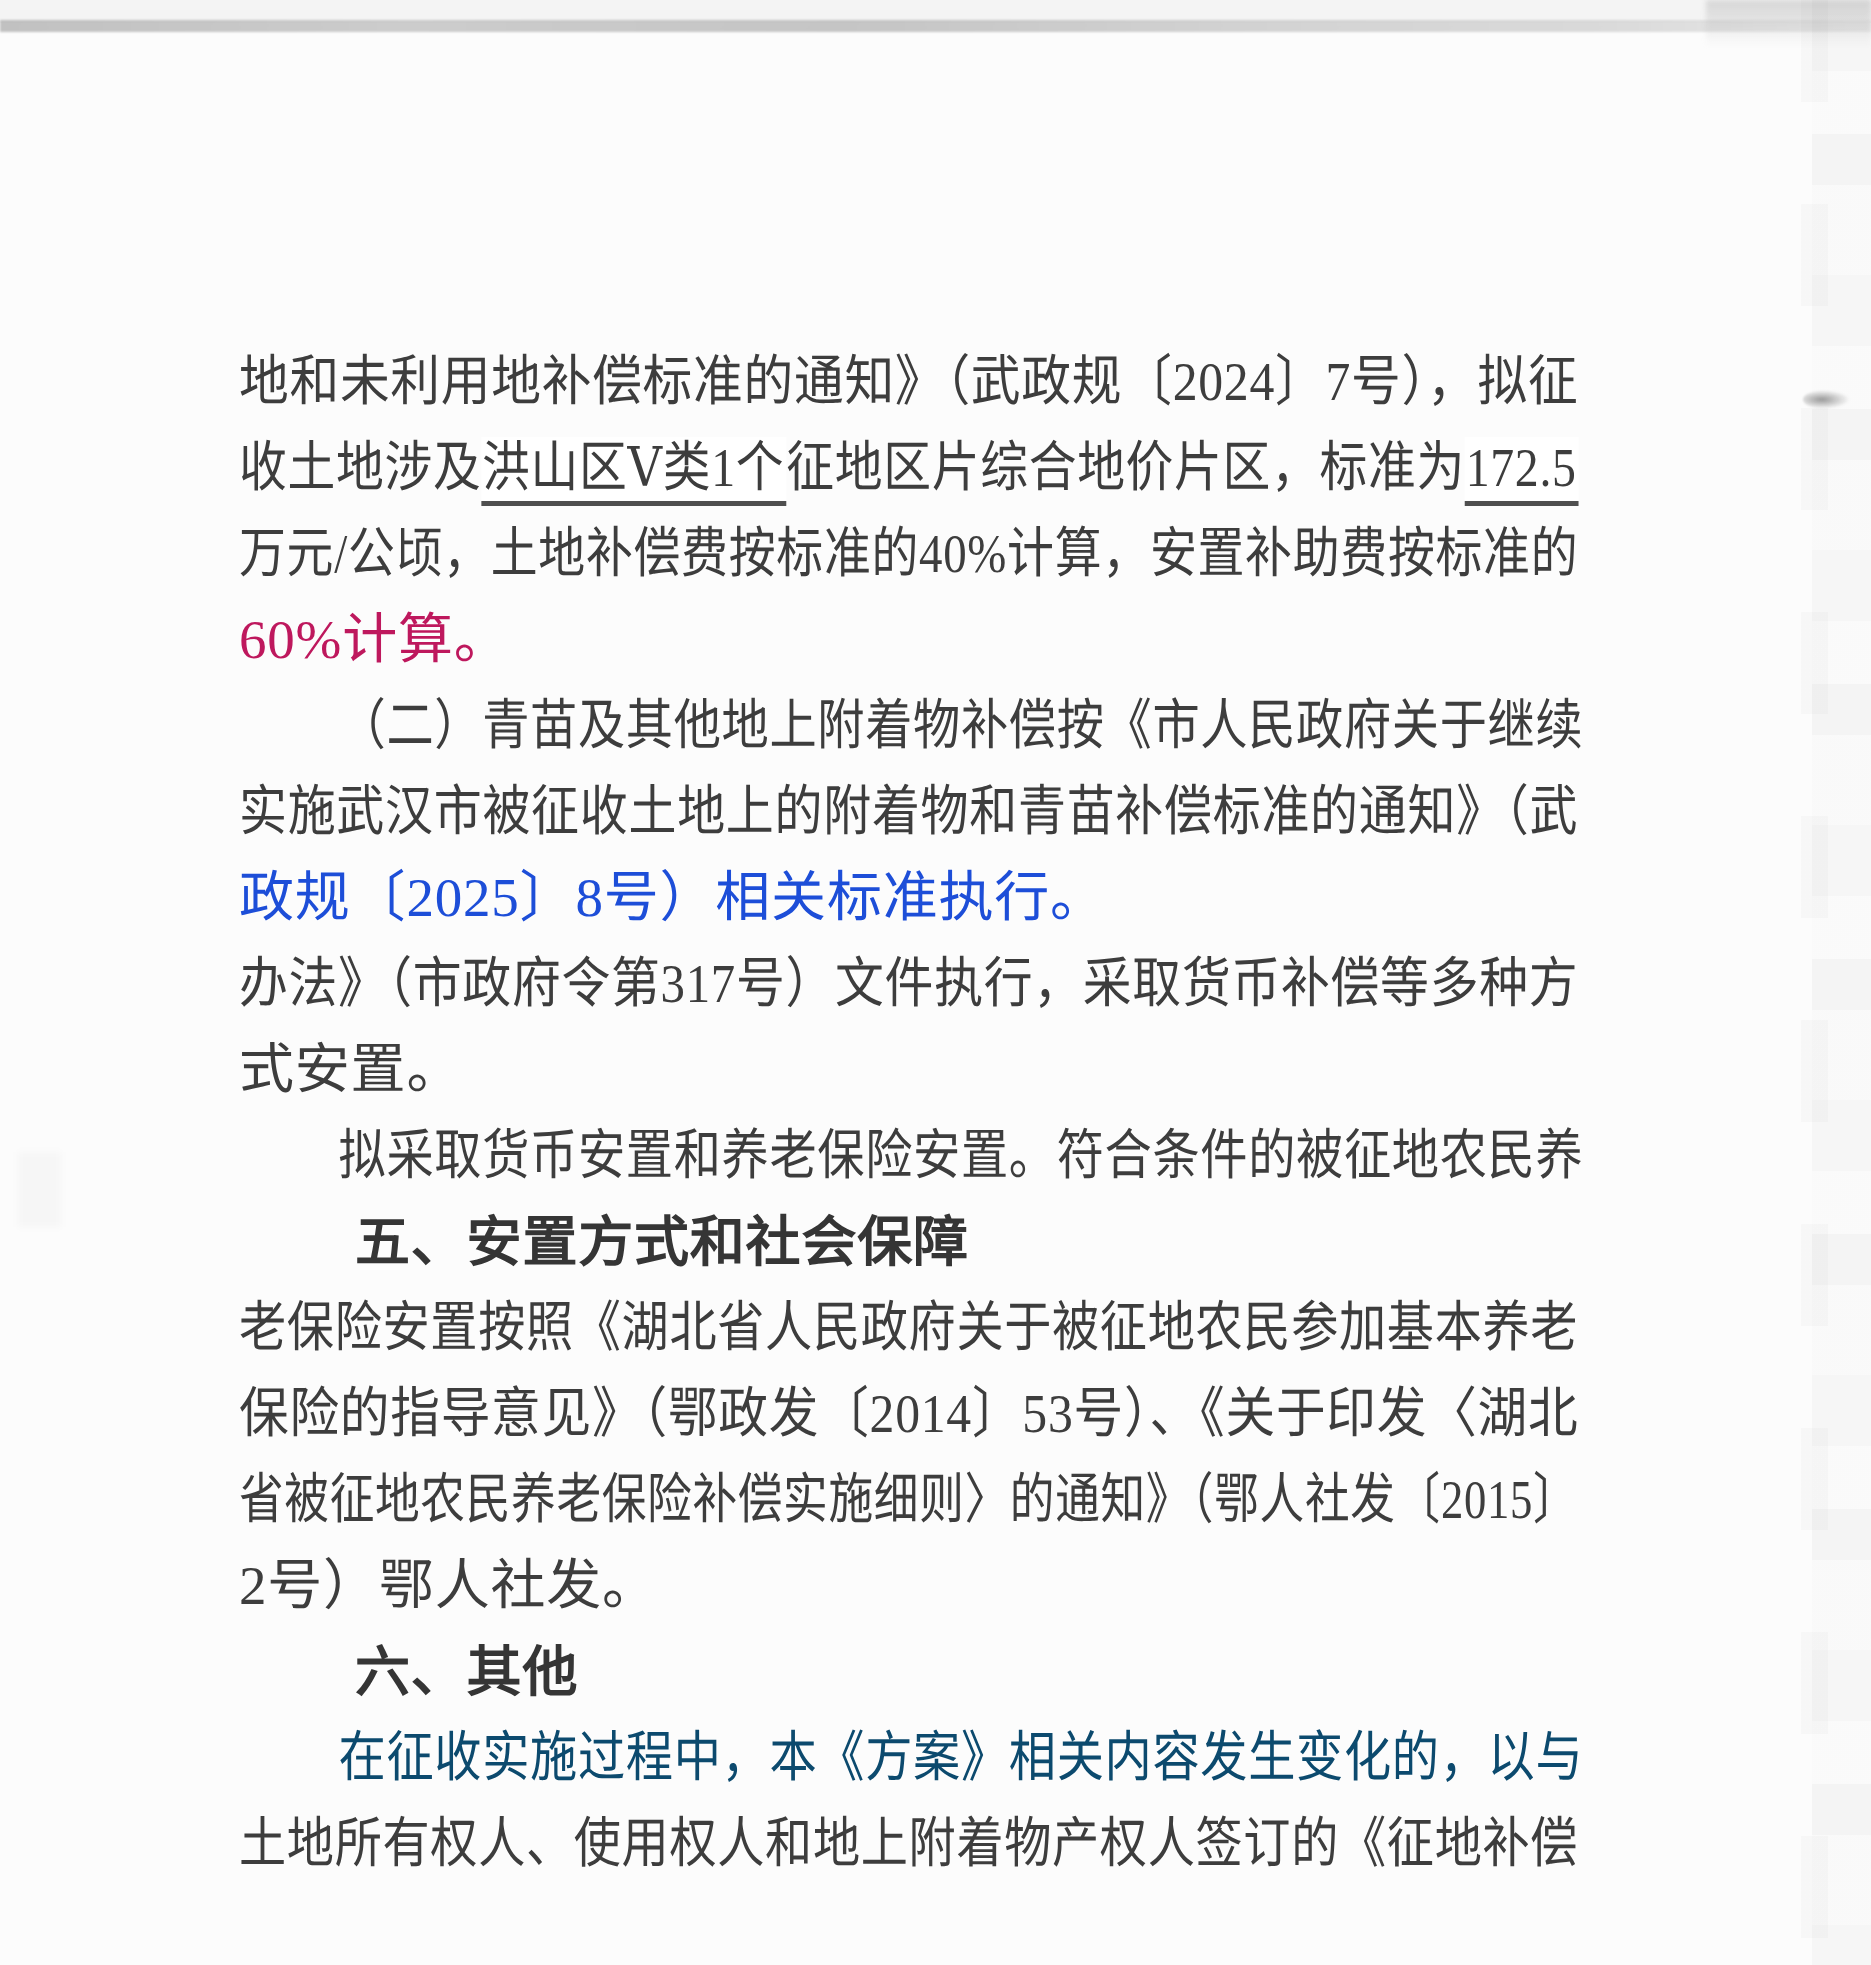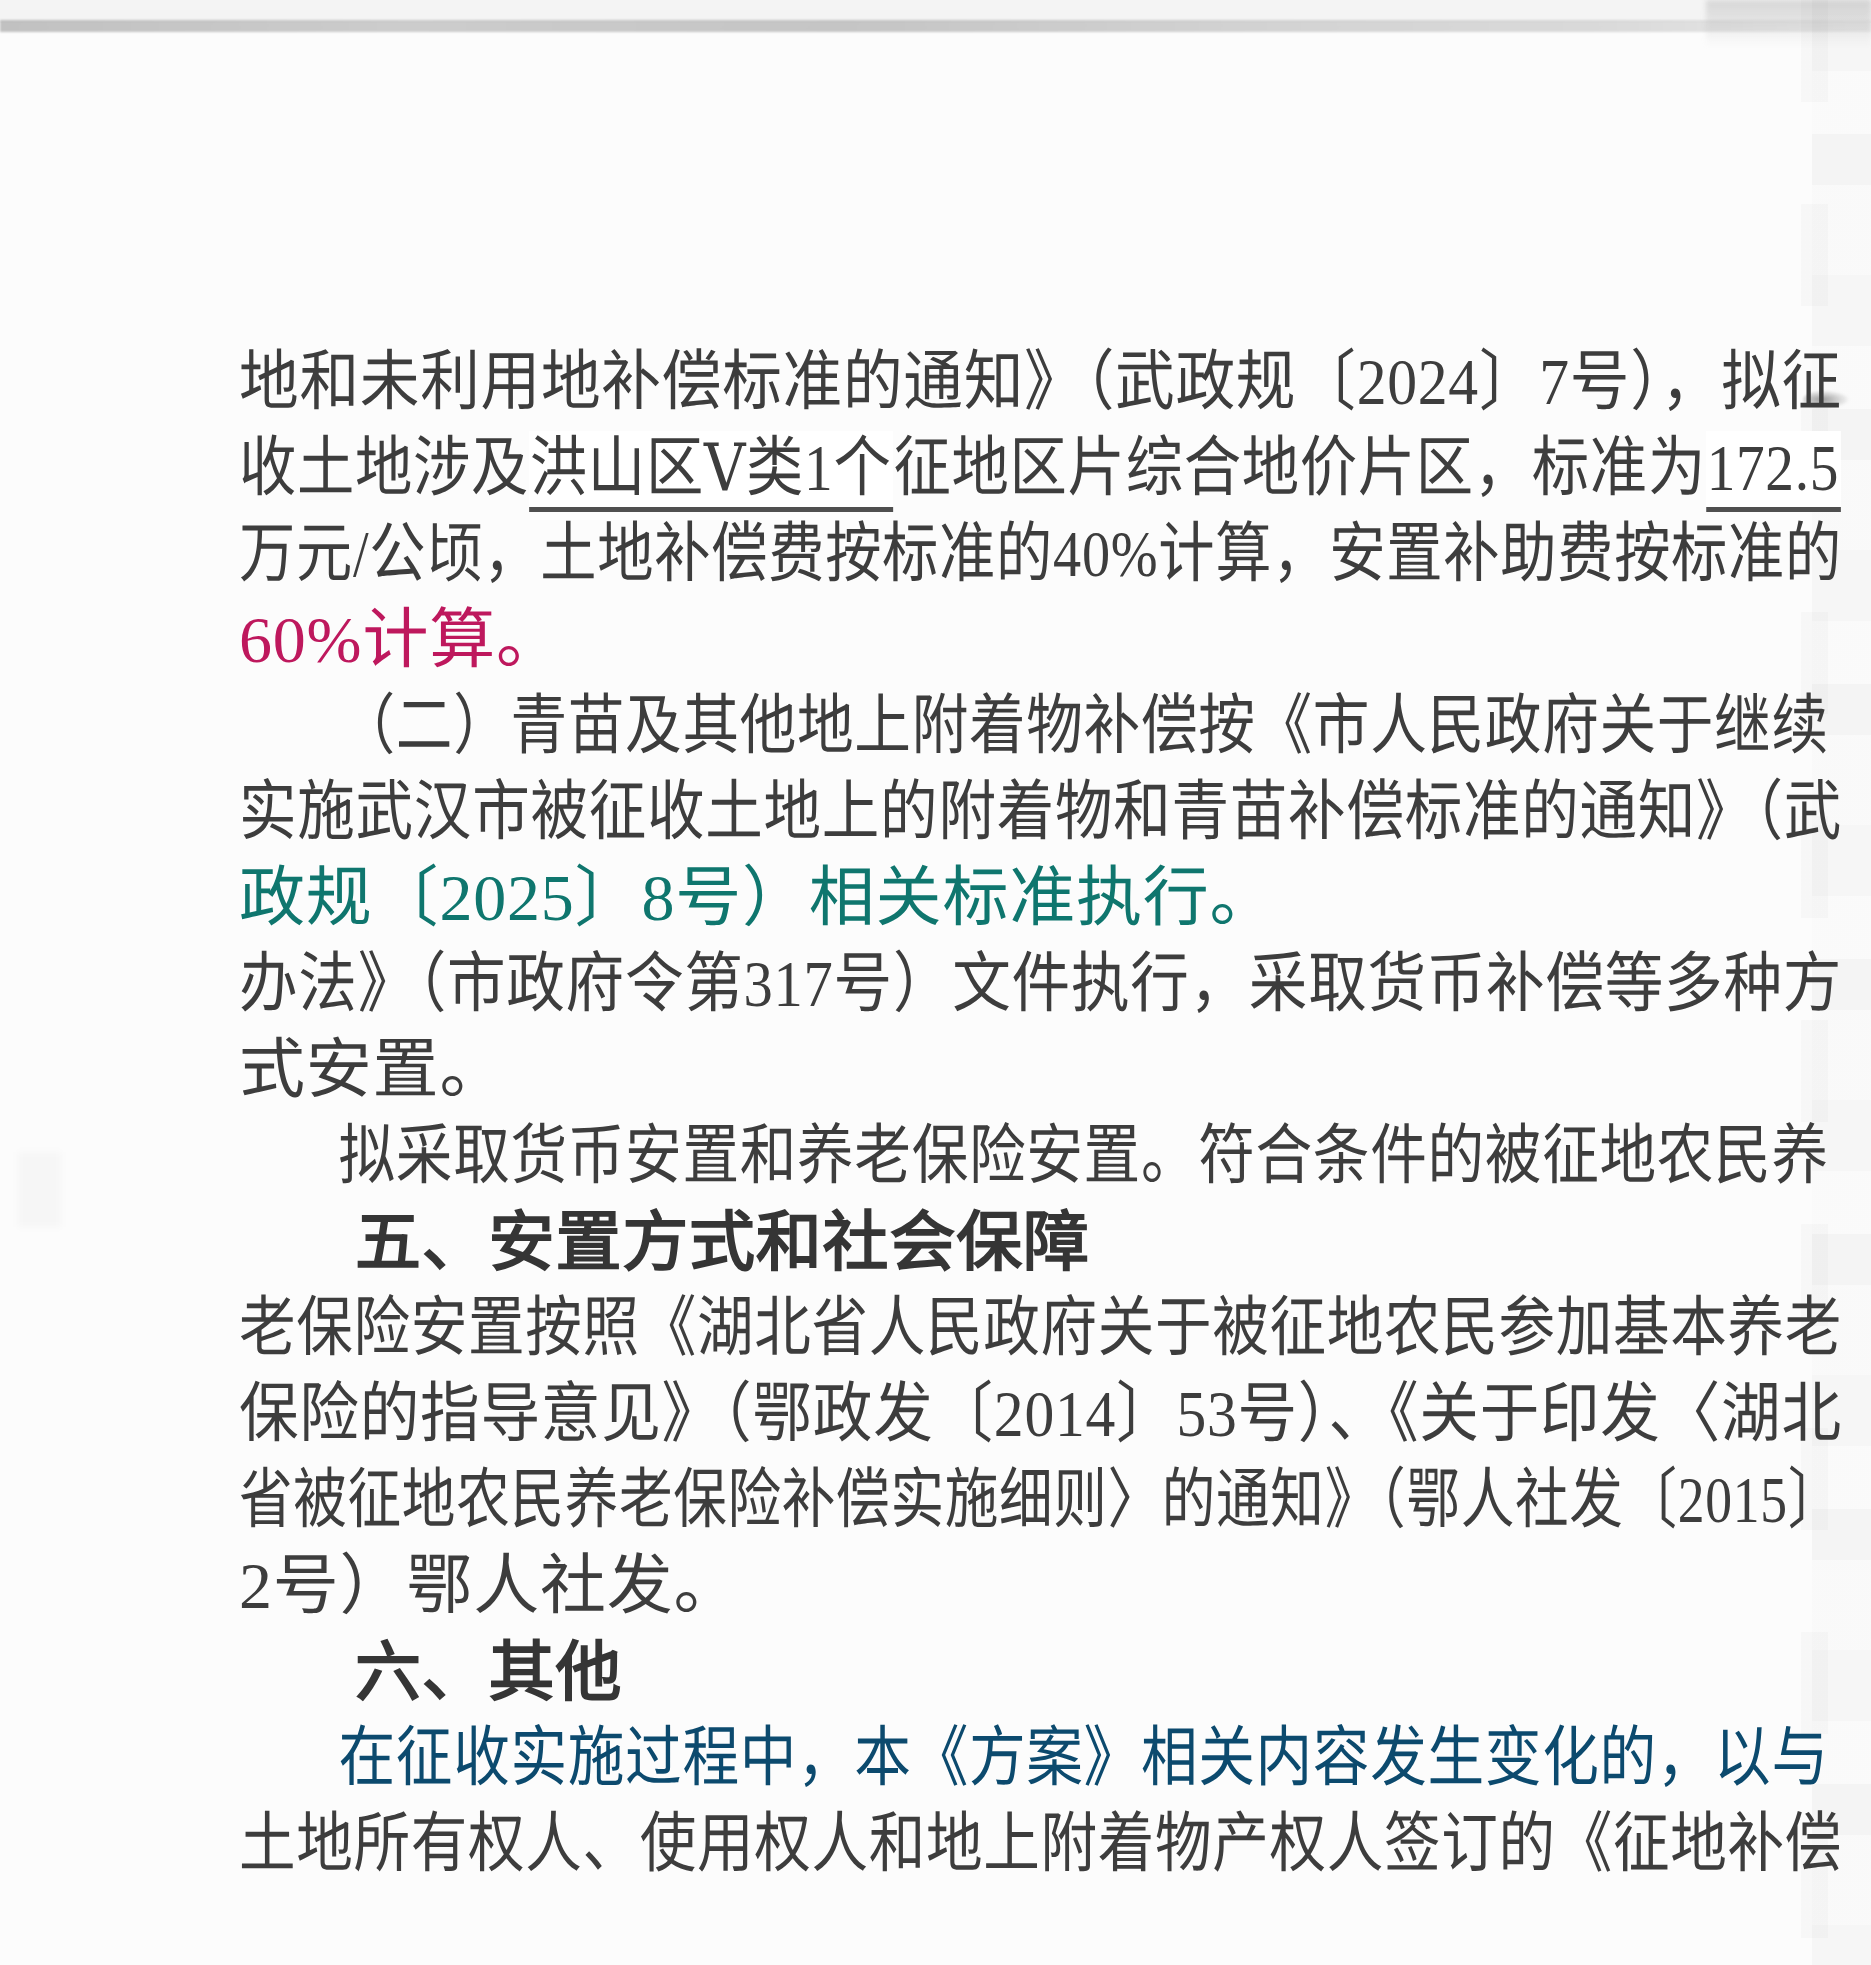--- a/index.html
+++ b/index.html
@@ -11,21 +11,21 @@
     overflow:hidden;
     font-family:"Liberation Serif","DejaVu Serif",serif;
   }
   .text-block{
     position:absolute;
     left:239px;top:339px;
     width:1415px;
   }
   .line{
     height:86px;
-    font-size:66px;
+    font-size:55px;
     line-height:86px;
     color:#3d3d3d;
     white-space:nowrap;
     letter-spacing:0.8px;
   }
   .line .inner{
     display:inline-block;
     white-space:nowrap;
     transform-origin:0 60%;
   }
@@ -97,21 +97,21 @@
   <div class="artifact a-smudge"></div>
   <div class="artifact a-left-patch"></div>
 
   <div class="text-block">
       <div class="line fit" style="color: rgb(61, 61, 61);"><span class="inner" style="transform: scaleX(0.9041);"><span>地和未利用地补偿标准的通知》（武政规〔2024〕7号），拟征</span></span></div>
       <div class="line fit" style="color: rgb(61, 61, 61);"><span class="inner" style="transform: scaleX(0.8687);"><span>收土地涉及</span><span class="u" style="border-bottom-color: rgb(79, 79, 79);">洪山区Ⅴ类1个</span><span>征地区片综合地价片区，标准为</span><span class="u" style="border-bottom-color: rgb(79, 79, 79);">172.5</span></span></div>
       <div class="line fit" style="color: rgb(61, 61, 61);"><span class="inner" style="transform: scaleX(0.853);"><span>万元/公顷，土地补偿费按标准的40%计算，安置补助费按标准的</span></span></div>
       <div class="line" style="color: #be185d;"><span class="inner"><span>60%计算。</span></span></div>
       <div class="line indent fit" style="color: rgb(61, 61, 61);"><span class="inner" style="transform: scaleX(0.858);"><span>（二）青苗及其他地上附着物补偿按《市人民政府关于继续</span></span></div>
       <div class="line fit" style="color: rgb(61, 61, 61);"><span class="inner" style="transform: scaleX(0.8725);"><span>实施武汉市被征收土地上的附着物和青苗补偿标准的通知》（武</span></span></div>
-      <div class="line" style="color: #0f766e;"><span class="inner"><span>政规〔2025〕8号）相关标准执行。</span></span></div>
+      <div class="line" style="color: #1d4ed8;"><span class="inner"><span>政规〔2025〕8号）相关标准执行。</span></span></div>
       <div class="line fit" style="color: rgb(61, 61, 61);"><span class="inner" style="transform: scaleX(0.888);"><span>办法》（市政府令第317号）文件执行，采取货币补偿等多种方</span></span></div>
       <div class="line" style="color: rgb(61, 61, 61);"><span class="inner"><span>式安置。</span></span></div>
       <div class="line indent fit" style="color: rgb(61, 61, 61);"><span class="inner" style="transform: scaleX(0.858);"><span>拟采取货币安置和养老保险安置。符合条件的被征地农民养</span></span></div>
       <div class="line heading indent"><span class="inner"><span>五、安置方式和社会保障</span></span></div>
       <div class="line fit" style="color: rgb(61, 61, 61); font-family: Liberation Serif, serif;"><span class="inner" style="transform: scaleX(0.8571);"><span>老保险安置按照《湖北省人民政府关于被征地农民参加基本养老</span></span></div>
       <div class="line fit" style="color: rgb(61, 61, 61);"><span class="inner" style="transform: scaleX(0.9036);"><span>保险的指导意见》（鄂政发〔2014〕53号）、《关于印发〈湖北</span></span></div>
       <div class="line fit" style="color: rgb(61, 61, 61);"><span class="inner" style="transform: scaleX(0.8126);"><span>省被征地农民养老保险补偿实施细则〉的通知》（鄂人社发〔2015〕</span></span></div>
       <div class="line" style="color: rgb(61, 61, 61);"><span class="inner"><span>2号）鄂人社发。</span></span></div>
       <div class="line heading indent"><span class="inner"><span>六、其他</span></span></div>
       <div class="line indent fit" style="color: #0c4a6e;"><span class="inner" style="transform: scaleX(0.858);"><span>在征收实施过程中，本《方案》相关内容发生变化的，以与</span></span></div>

